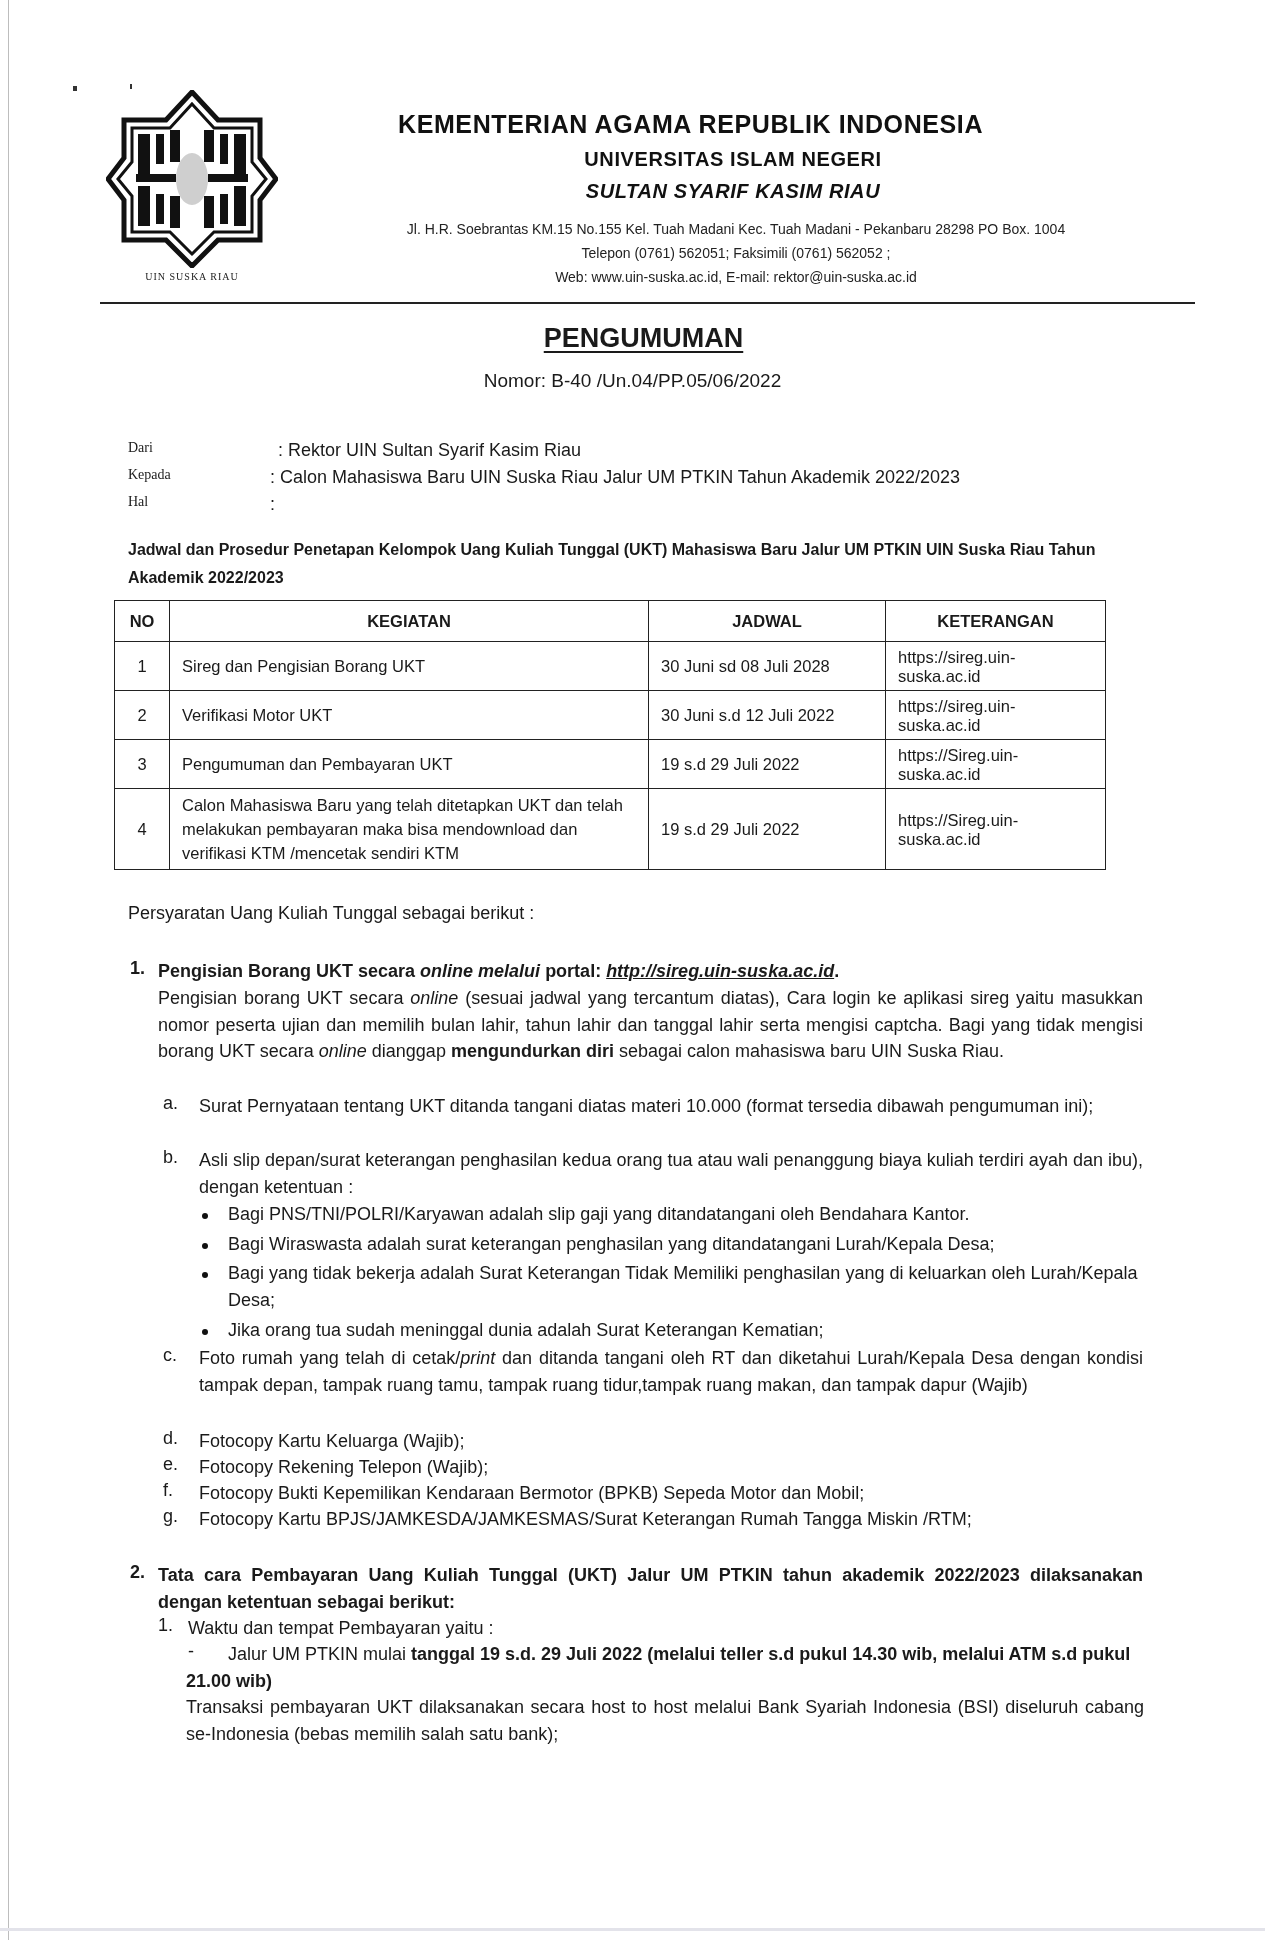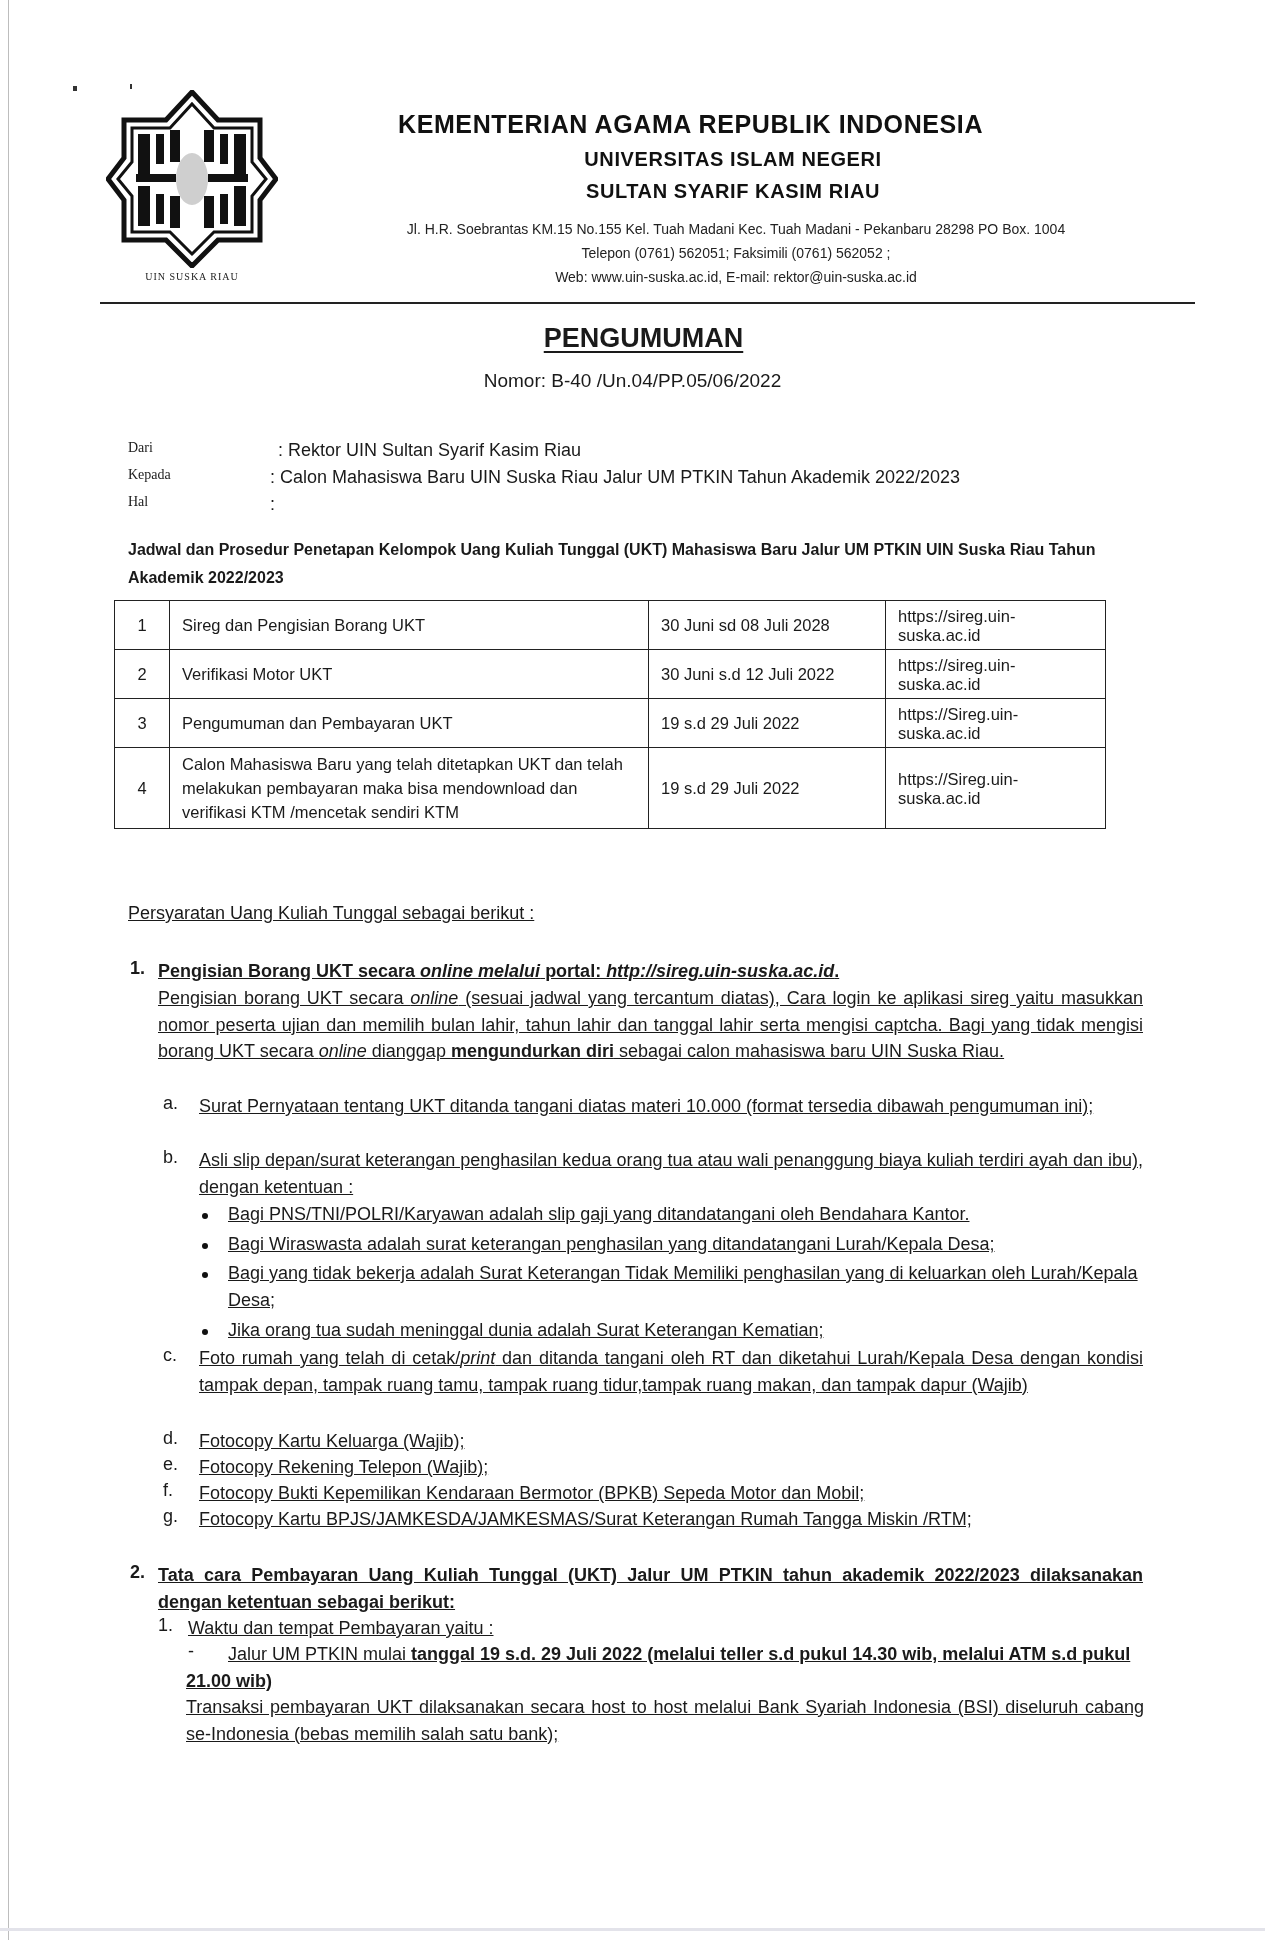--- a/index.html
+++ b/index.html
@@ -5,21 +5,21 @@
   html, body { margin:0; padding:0; background:#ffffff; }
   body { width:1265px; height:1946px; position:relative; overflow:hidden; color:#1a1a1a;
          font-family:"Liberation Sans", sans-serif; }
   .page-edge { position:absolute; left:8px; top:0; width:1px; height:1940px; background:#bdbdbd; }
   
   .logo { position:absolute; left:106px; top:90px; width:172px; height:178px; }
   .logo-caption { position:absolute; left:100px; top:271px; width:184px; text-align:center;
                   font-family:"Liberation Serif", serif; font-size:10px; letter-spacing:1px; color:#222; }
   .lh-1 { position:absolute; left:398px; top:110px; font-size:25px; font-weight:bold; letter-spacing:0.6px; color:#111; }
   .lh-2 { position:absolute; left:398px; top:148px; width:670px; text-align:center; font-size:20px; font-weight:bold; letter-spacing:0.6px; color:#111; }
-  .lh-3 { position:absolute; left:398px; top:180px; width:670px; text-align:center; font-size:20px; font-weight:bold; letter-spacing:0.6px; color:#111; }
+  .lh-3 { position:absolute; left:398px; top:180px; width:670px; text-align:center; font-size:20px; font-weight:bold; letter-spacing:0.6px; color:#111;font-style:italic; }
   .lh-addr { position:absolute; left:296px; width:880px; text-align:center; font-size:14px; color:#222; }
   .rule { position:absolute; left:100px; top:302px; width:1095px; height:2px; background:#222; }
   
   .title { position:absolute; left:0; width:1265px; top:323px; text-align:center; font-size:27px; font-weight:bold;margin-left:11px; }
   .title span { text-decoration:underline; text-underline-offset:4px; }
   .nomor { position:absolute; left:0; width:1265px; top:370px; text-align:center; font-size:19px; }
   
   .meta-label { position:absolute; left:128px; font-size:14px;font-family:Liberation Serif, serif; }
   .meta-value { position:absolute; left:270px; font-size:18px; }
   .subject { position:absolute; left:128px; top:536px; width:1000px; font-size:16px; font-weight:bold; line-height:28px; }
@@ -28,21 +28,21 @@
   table.sched td, table.sched th { border:1.6px solid #222; padding:4px 12px; vertical-align:middle; }
   table.sched th { height:32px; font-weight:bold; text-align:center; }
   table.sched td.no { text-align:center; width:30px; }
   table.sched td.act { width:454px; }
   table.sched td.sch { width:212px; }
   table.sched td.ket { vertical-align:top; padding-top:6px; }
   table.sched tr.r4 td.ket { vertical-align:middle; }
   table.sched tr.short td { height:31px; }
   table.sched td.act.multi { line-height:24px; }
   
-  .para { position:absolute; font-size:18px; line-height:26.5px;text-decoration:underline; }
+  .para { position:absolute; font-size:18px; line-height:26.5px; }
   .b { font-weight:bold; }
   .i { font-style:italic; }
   .u { text-decoration:underline; }
   .justify { text-align:justify; text-align-last:left; }
   .marker { position:absolute; font-size:18px; }
   .bullet { position:absolute; width:6px; height:6px; border-radius:50%; background:#111; }
   .speck { position:absolute; background:#999; }
 </style>
 </head>
 <body>
@@ -86,20 +86,26 @@
 <div class="meta-label" style="top:440px;">Dari</div>
 <div class="meta-value" style="top:440px;margin-left:8px;">: Rektor UIN Sultan Syarif Kasim Riau</div>
 <div class="meta-label" style="top:467px;">Kepada</div>
 <div class="meta-value" style="top:467px;">: Calon Mahasiswa Baru UIN Suska Riau Jalur UM PTKIN Tahun Akademik 2022/2023</div>
 <div class="meta-label" style="top:494px;">Hal</div>
 <div class="meta-value" style="top:494px;">:</div>
 <div class="subject">Jadwal dan Prosedur Penetapan Kelompok Uang Kuliah Tunggal (UKT) Mahasiswa Baru Jalur UM PTKIN UIN Suska Riau Tahun Akademik 2022/2023</div>
 
 <table class="sched">
   <tbody>
+      <tr>
+    <th>NO</th>
+    <th>KEGIATAN</th>
+    <th>JADWAL</th>
+    <th>KETERANGAN</th>
+  </tr>
   <tr class="short">
     <td class="no">1</td>
     <td class="act">Sireg dan Pengisian Borang UKT</td>
     <td class="sch">30 Juni  sd 08 Juli 2028</td>
     <td class="ket">https://sireg.uin-suska.ac.id</td>
   </tr>
   <tr class="short">
     <td class="no">2</td>
     <td class="act">Verifikasi Motor UKT</td>
     <td class="sch">30 Juni s.d 12 Juli 2022</td>

